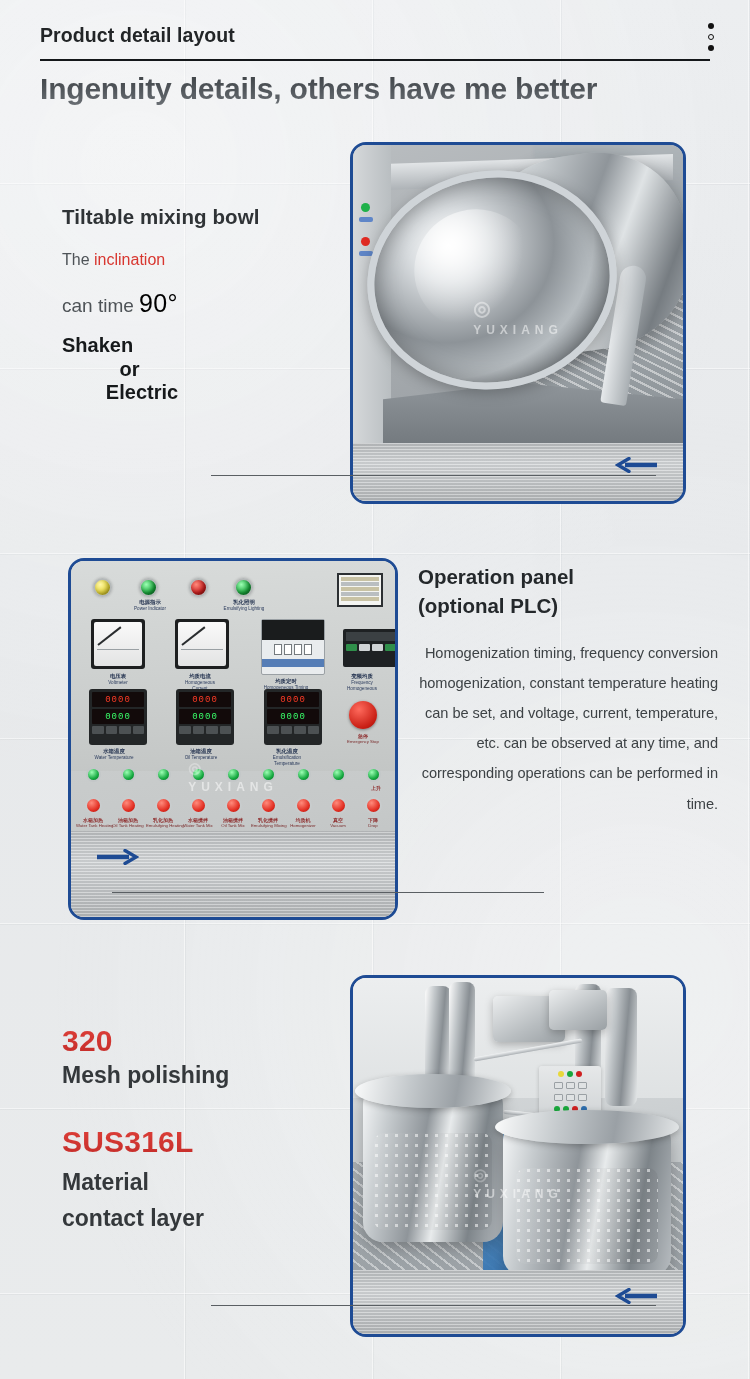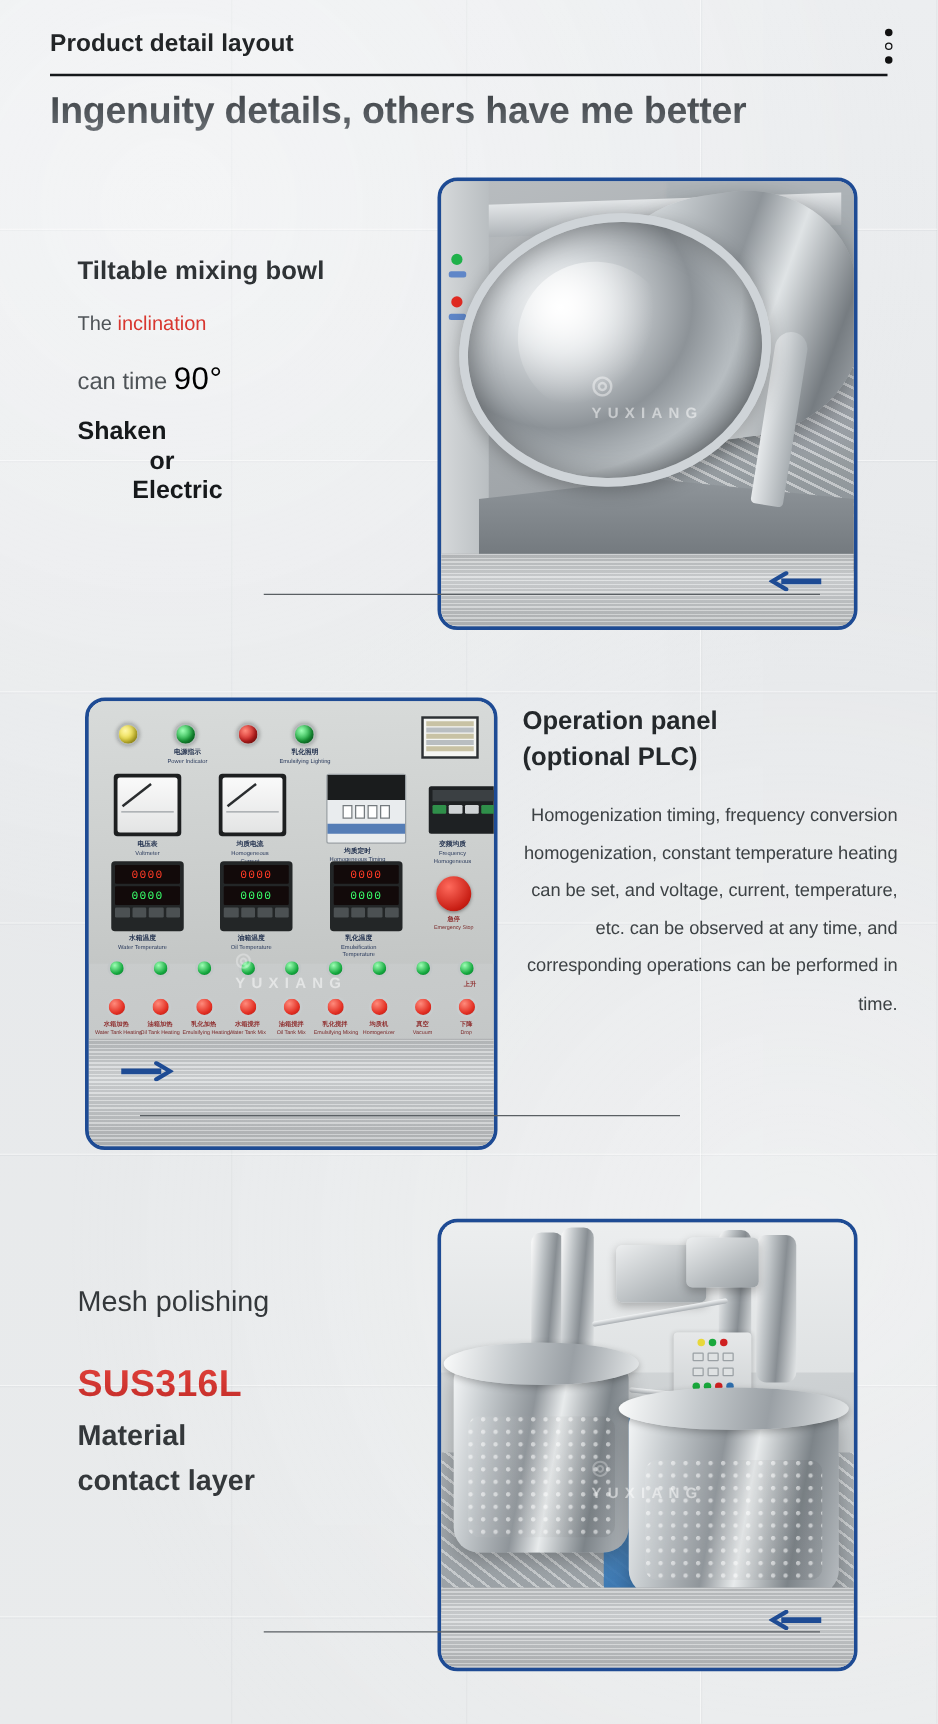--- a/index.html
+++ b/index.html
@@ -121,21 +121,21 @@
 
   
   .s3{ position:absolute; left:62px; top:1024px; width:300px; }
   .s3 .big{
     font-size:30px; font-weight:700; letter-spacing:.2px;
     color:#cf3330;
     background:linear-gradient(180deg,#e0413a 0%,#c22b28 100%);
     -webkit-background-clip:text; background-clip:text;
     -webkit-text-fill-color:transparent;
   }
-  .s3 .sub{ font-size:23px; font-weight:400; color:#34383b; margin-top:4px; }
+  .s3 .sub{ font-size:23px; font-weight:700; color:#34383b; margin-top:4px; }
   .s3 .gap{ height:36px; }
   .s3 .sub2{ font-size:23px; font-weight:700; color:#34383b; margin-top:6px; line-height:1.55; }
 
   
   .ph1{ position:absolute; inset:0; background:linear-gradient(160deg,#b9bdc0,#9fa4a8 60%,#8e9498); }
   .ph1 .frame-left{
     position:absolute; left:0; top:0; width:38px; height:100%;
     background:linear-gradient(90deg,#d5d8da,#b9bec1);
   }
   .ph1 .led{ position:absolute; left:8px; width:9px; height:9px; border-radius:50%; }
@@ -588,20 +588,21 @@
       <div class="arrow" style="left:24px; bottom:52px;">
         <svg width="44" height="16" viewBox="0 0 44 16">
           <path d="M2 8 H34" stroke="#1e4b94" stroke-width="4.6" fill="none"></path>
           <path d="M30 1.5 L41 8 L30 14.5" stroke="#1e4b94" stroke-width="3.4" fill="none" stroke-linecap="round"></path>
         </svg>
       </div>
     </div>
   </div>
 
   <div class="s3">
+    <div class="big">320</div>
     <div class="sub">Mesh polishing</div>
     <div class="gap"></div>
     <div class="big">SUS316L</div>
     <div class="sub2">
       <span>Material</span><br>
       <span>contact layer</span>
     </div>
   </div>
 
   <div class="conn" style="left:211px; top:1305px; width:445px;"></div>

